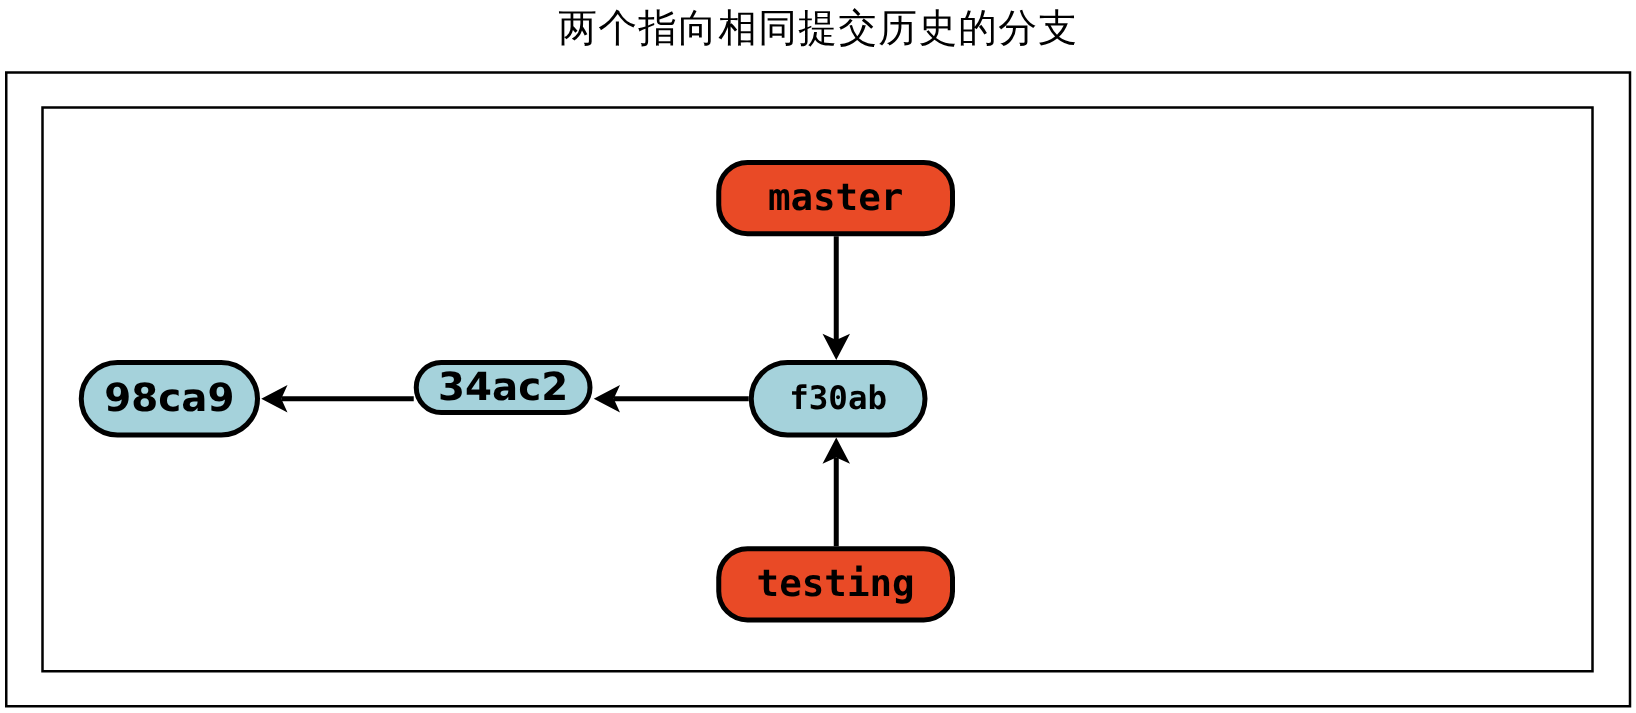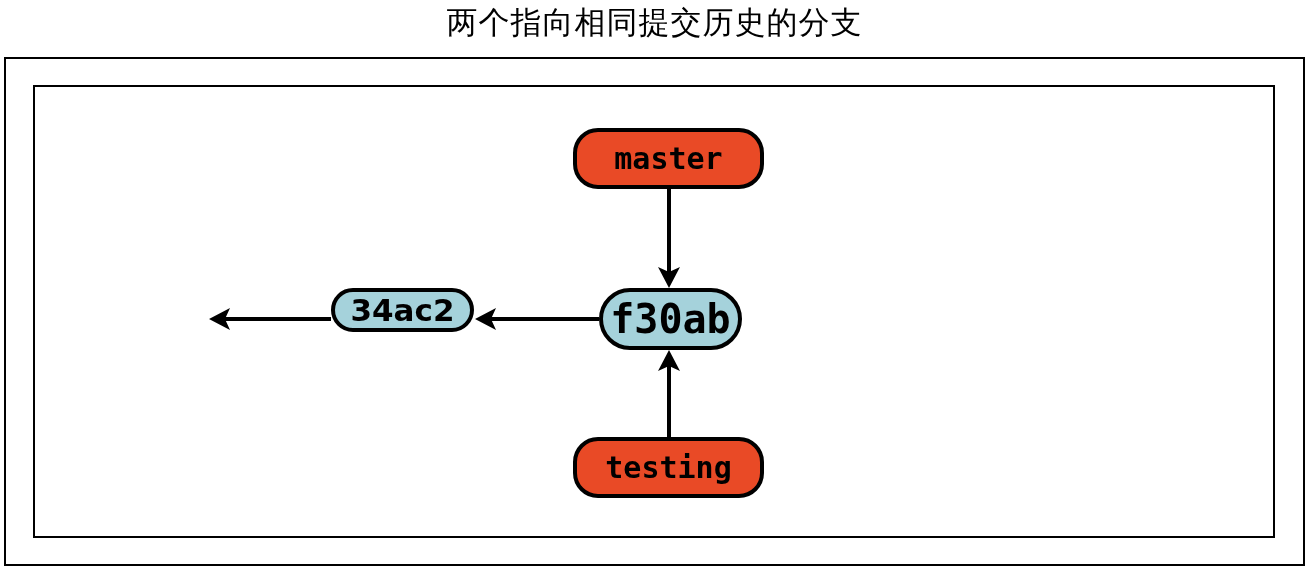--- a/index.html
+++ b/index.html
@@ -54,21 +54,21 @@
   .commit{
     background:var(--commit-fill);
     border-radius:31px;
   }
   .commit.sans{
     font-family:"DejaVu Sans","Liberation Sans",sans-serif;
     font-weight:bold;font-size:31px;
   }
   .commit.mono{
     font-family:"DejaVu Sans Mono","Liberation Mono",monospace;
-    font-weight:bold;font-size:40px;
+    font-weight:bold;font-size:26px;
   }
   .branch{
     background:var(--branch-fill);
     border-radius:25px;
     font-family:"DejaVu Sans Mono","Liberation Mono",monospace;
     font-weight:bold;font-size:30px;
   }
   .pos-98ca9 {left:63px; top:288px;width:145px;height:62px;}
   .pos-34ac2 {left:331px;top:288px;width:143px;height:44px;}
   .pos-f30ab {left:599px;top:288px;width:143px;height:62px;}
@@ -101,20 +101,21 @@
       <line x1="599" y1="319" x2="491" y2="319"></line>
       <path d="M475,319 L496,308 L491,319 L496,330 Z"></path>
     </g>
 
     <g>
       <line x1="331" y1="319" x2="225" y2="319"></line>
       <path d="M209,319 L230,308 L225,319 L230,330 Z"></path>
     </g>
   </svg>
 
+  <div class="node commit sans pos-98ca9">98ca9</div>
 
   <div class="node commit sans pos-34ac2">34ac2</div>
 
   <div class="node commit mono pos-f30ab">f30ab</div>
 
   <div class="node branch pos-master">master</div>
 
   <div class="node branch pos-testing">testing</div>
 
 </div>

